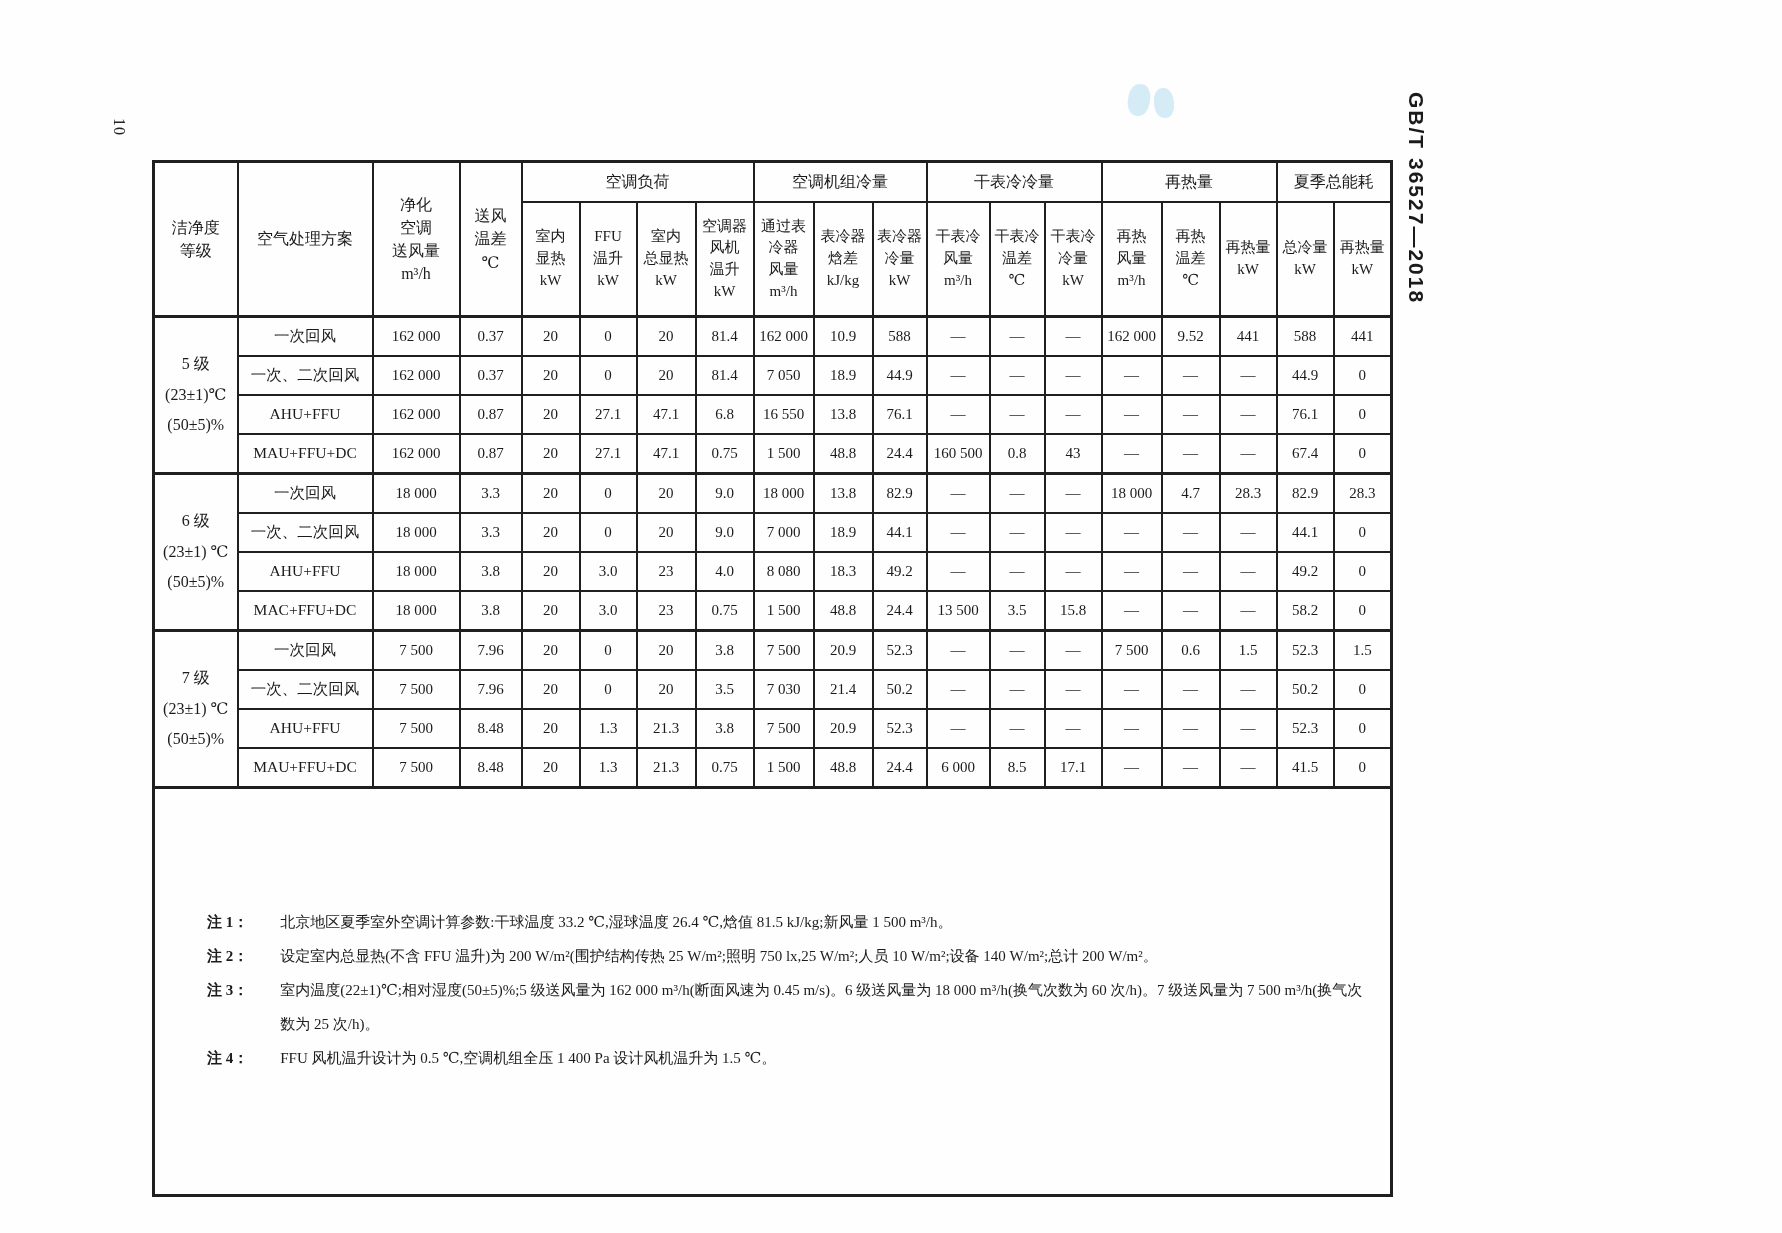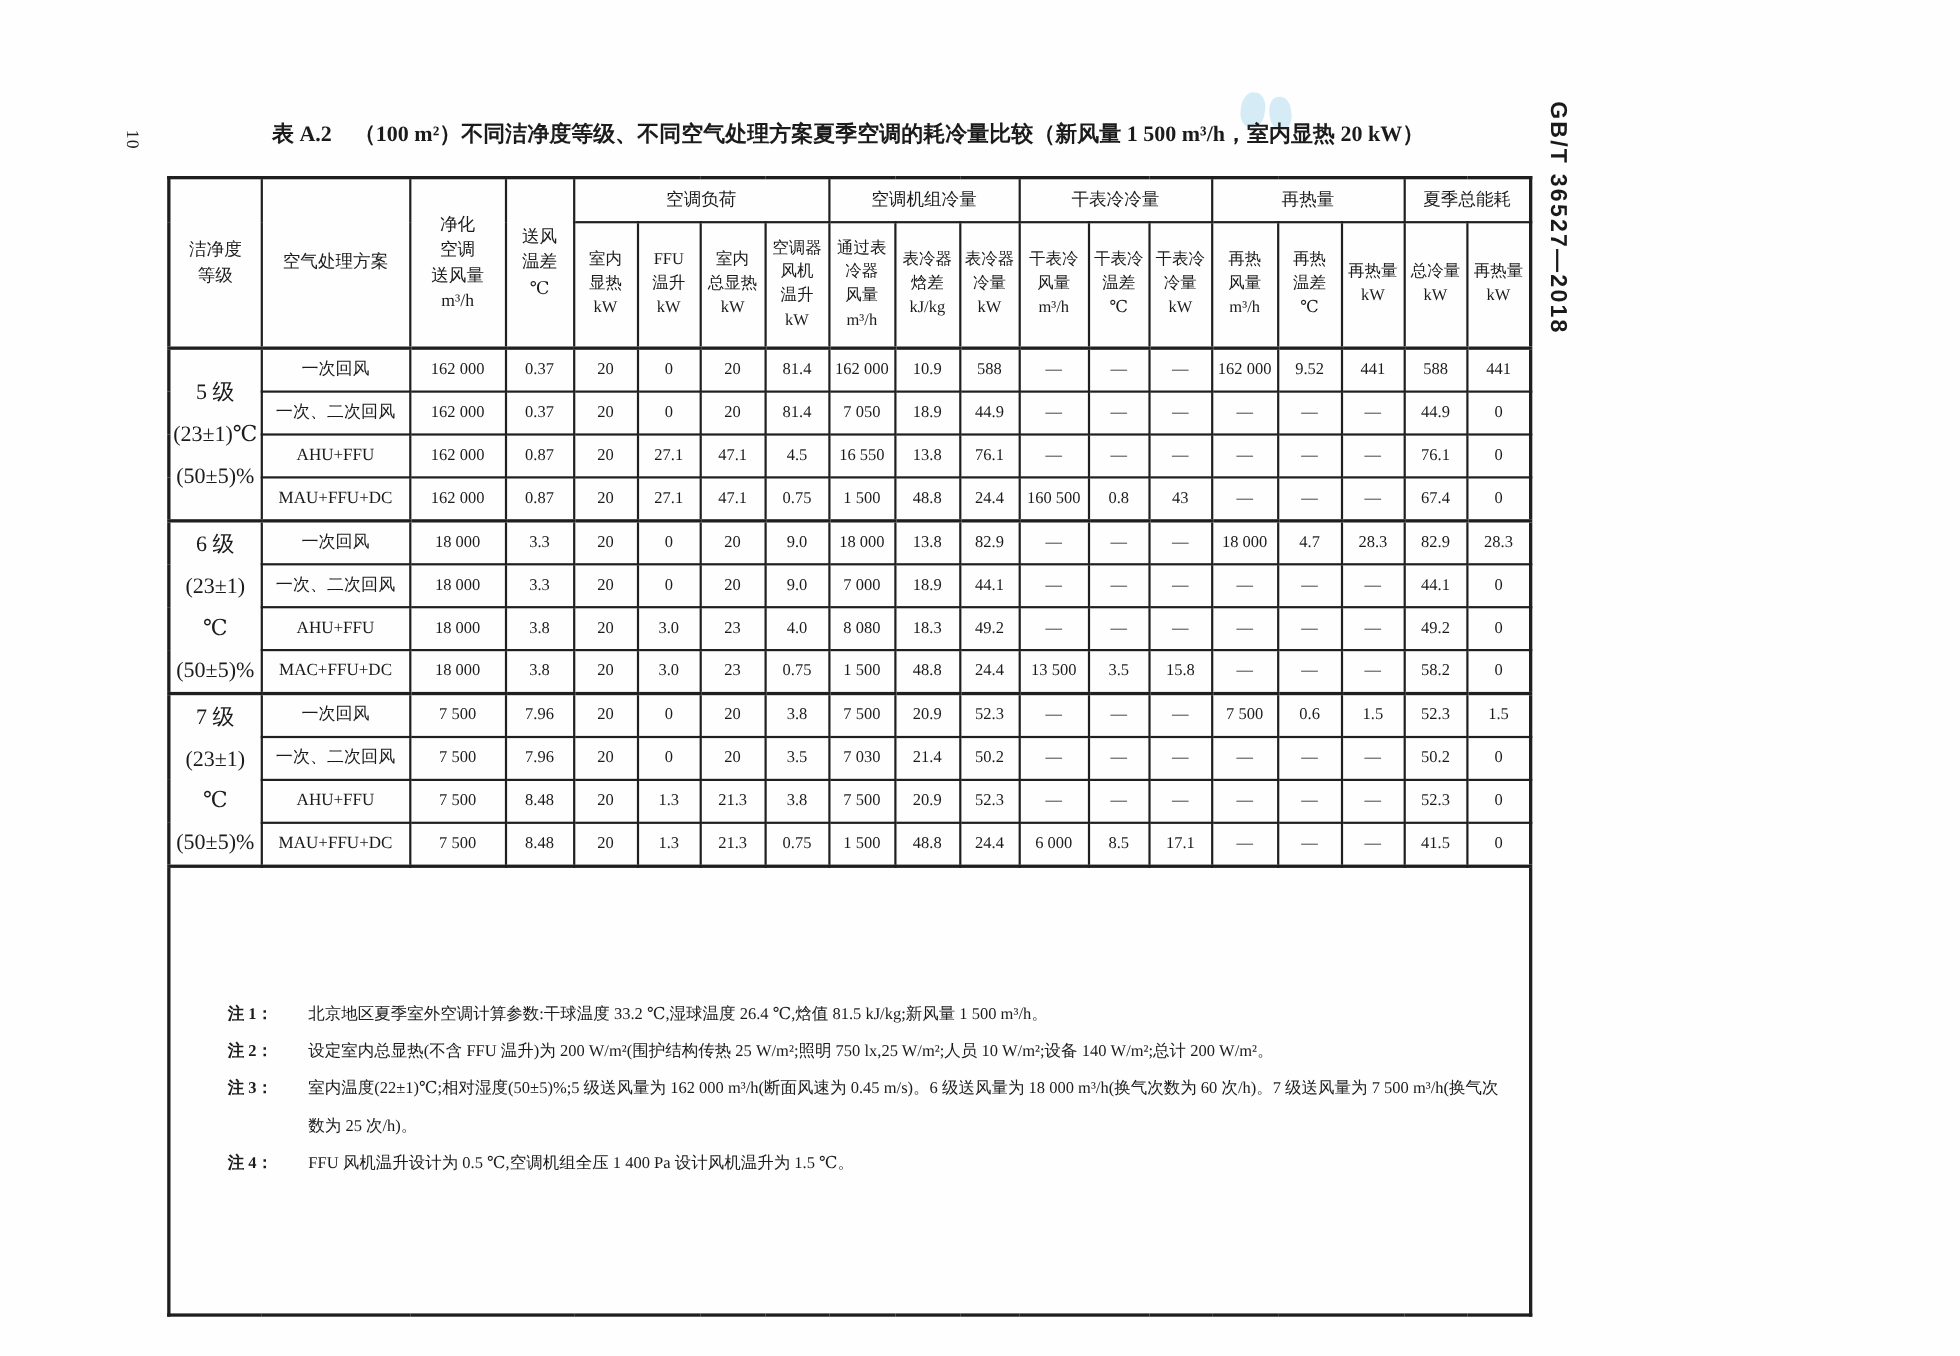--- a/index.html
+++ b/index.html
@@ -43,21 +43,21 @@
     padding:0 2px;
     font-weight:normal;
     font-size:15px;
     line-height:1.45;
   }
   .data-table th{white-space:pre-line;text-align:center;}
   .group-header-row th{height:38px;font-size:16px;}
   .sub-header-row th{height:112px;}
   .corner-header{font-size:16px;}
   tbody td{height:37px;}
-  td.grade-cell{white-space:pre-line;font-size:20px;line-height:1.9;margin-top:32px;}
+  td.grade-cell{white-space:pre-line;font-size:16px;line-height:1.9;margin-top:32px;}
   td.scheme-cell{font-size:15.5px;}
   tbody tr.group-start td{border-top:3px solid #1f1f1f;border-radius:19px;}
   thead tr.sub-header-row th{border-bottom:3px solid #1f1f1f;}
   tfoot td.notes-cell{
     border-top:3px solid #1f1f1f;
     height:289px;
     vertical-align:top;
     text-align:left;
     padding:116px 14px 0 52px;
   }
@@ -70,21 +70,20 @@
 
 <div class="page">
 
   <div class="page-number">10</div>
 
   <div class="standard-code">GB/T 36527—2018</div>
 
   <div class="watermark wm1"></div>
   <div class="watermark wm2"></div>
 
-  <div class="table-title">表 A.2　（100 m²）不同洁净度等级、不同空气处理方案夏季空调的耗冷量比较（新风量 1 500 m³/h，室内显热 20 kW）</div>
 
   <table class="data-table">
     <colgroup>
       <col style="width:84px">
         <col style="width:135px">
         <col style="width:87px">
         <col style="width:62px">
       <col style="width:58px">
         <col style="width:57px">
         <col style="width:59px">
@@ -210,21 +209,21 @@
           <td>44.9</td>
           <td>0</td>
         </tr>
         <tr>
           <td class="scheme-cell">AHU+FFU</td>
           <td>162 000</td>
           <td>0.87</td>
           <td>20</td>
           <td>27.1</td>
           <td>47.1</td>
-          <td>4.5</td>
+          <td>6.8</td>
           <td>16 550</td>
           <td>13.8</td>
           <td>76.1</td>
           <td>—</td>
           <td>—</td>
           <td>—</td>
           <td>—</td>
           <td>—</td>
           <td>—</td>
           <td>76.1</td>

